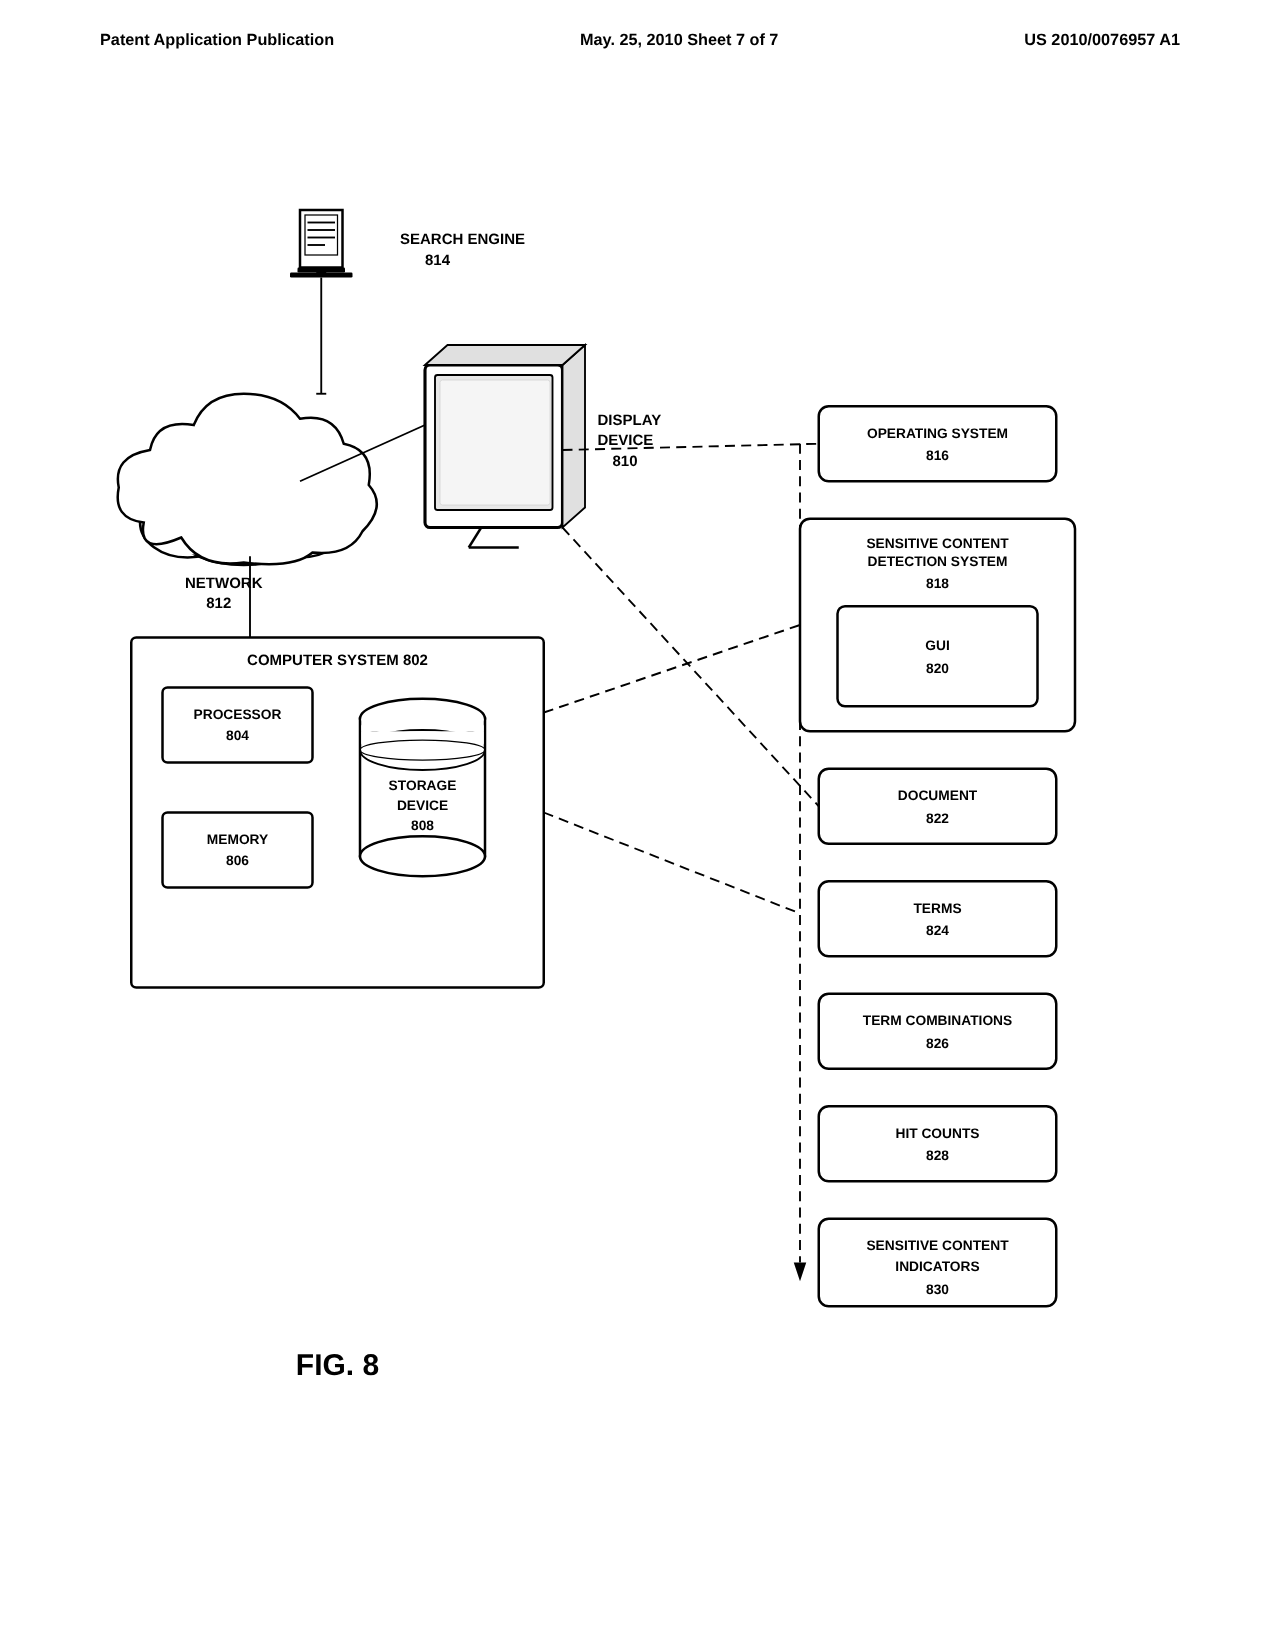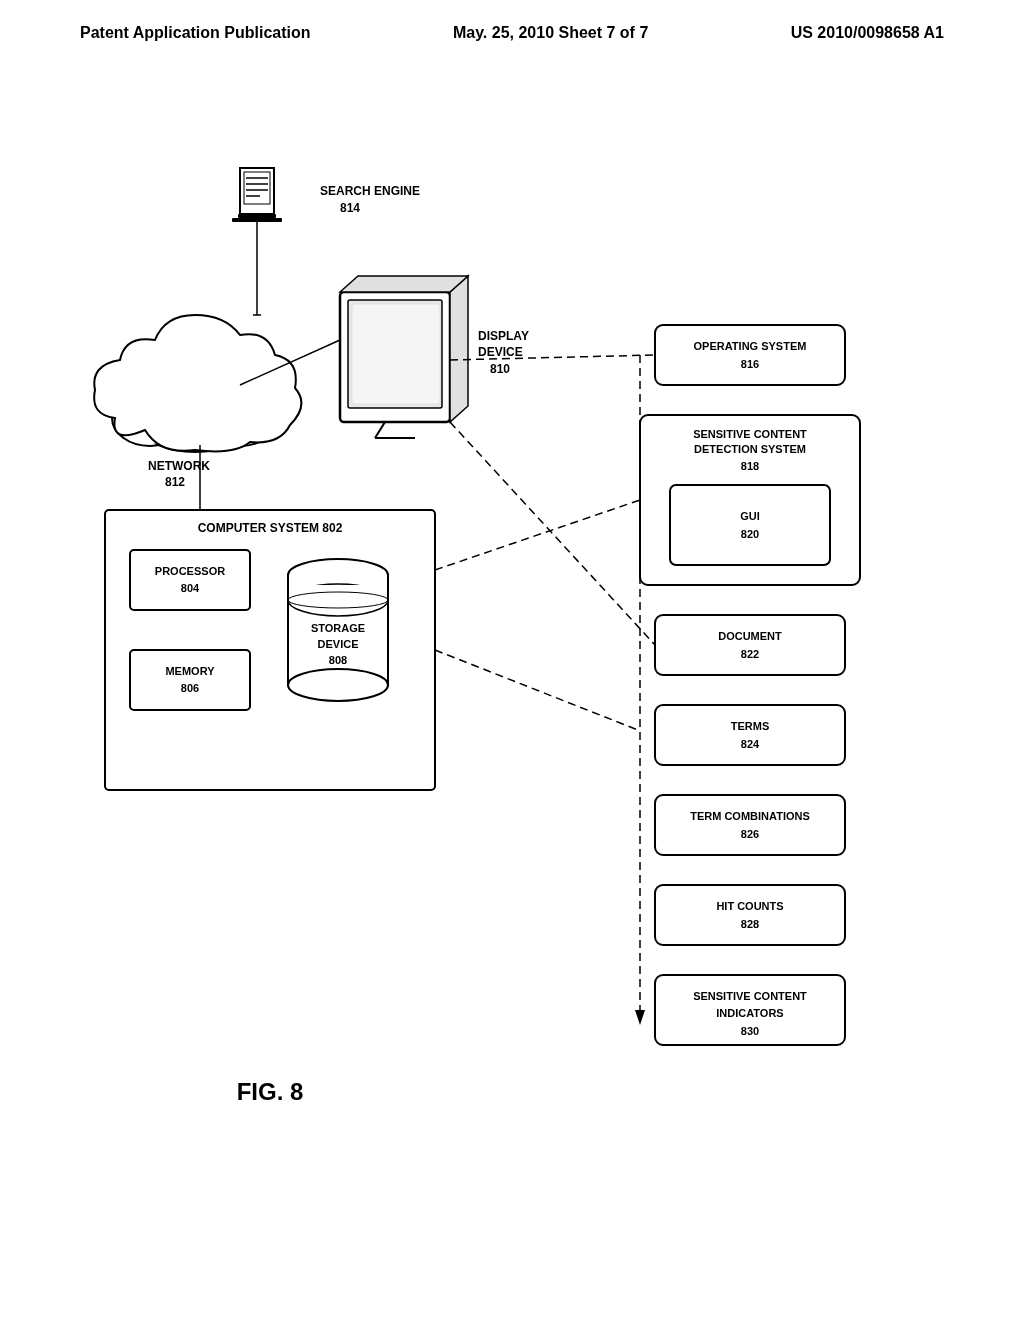--- a/index.html
+++ b/index.html
@@ -15,41 +15,41 @@
 
     
     .header {
       position: absolute;
       top: 24px;
       left: 0;
       right: 0;
       display: flex;
       justify-content: space-between;
       padding: 0 80px;
-      font-size: 16px;
+      font-size: 13px;
       font-weight: bold;
     }
 
     
     .diagram-svg {
       position: absolute;
       top: 0;
       left: 0;
       width: 100%;
       height: 100%;
       pointer-events: none;
     }
   </style>
 </head>
 <body>
 
 <div class="header">
   <span>Patent Application Publication</span>
   <span>May. 25, 2010  Sheet 7 of 7</span>
-  <span>US 2010/0098658 A1</span>
+  <span>US 2010/0076957 A1</span>
 </div>
 
 <svg class="diagram-svg" viewBox="0 0 1024 1260" xmlns="http://www.w3.org/2000/svg">
 
   <rect x="232" y="188" width="50" height="4" fill="#000" rx="1"></rect>
   <rect x="238" y="184" width="38" height="4" fill="#000" rx="1"></rect>
 
   <rect x="240" y="138" width="34" height="46" fill="none" stroke="#000" stroke-width="2"></rect>
   <rect x="244" y="142" width="26" height="32" fill="#fff" stroke="#000" stroke-width="1"></rect>
 

